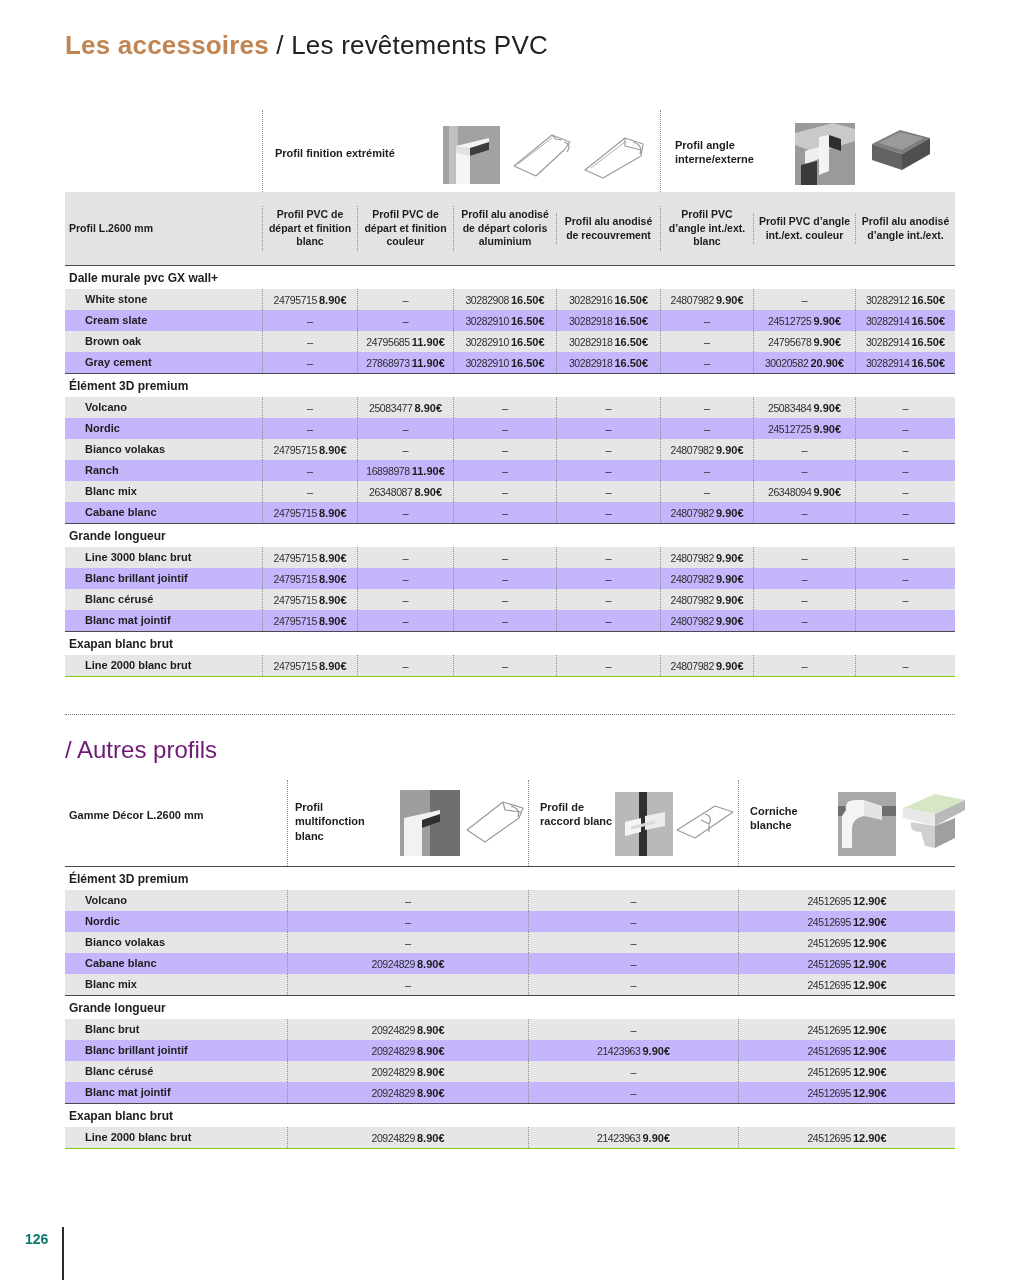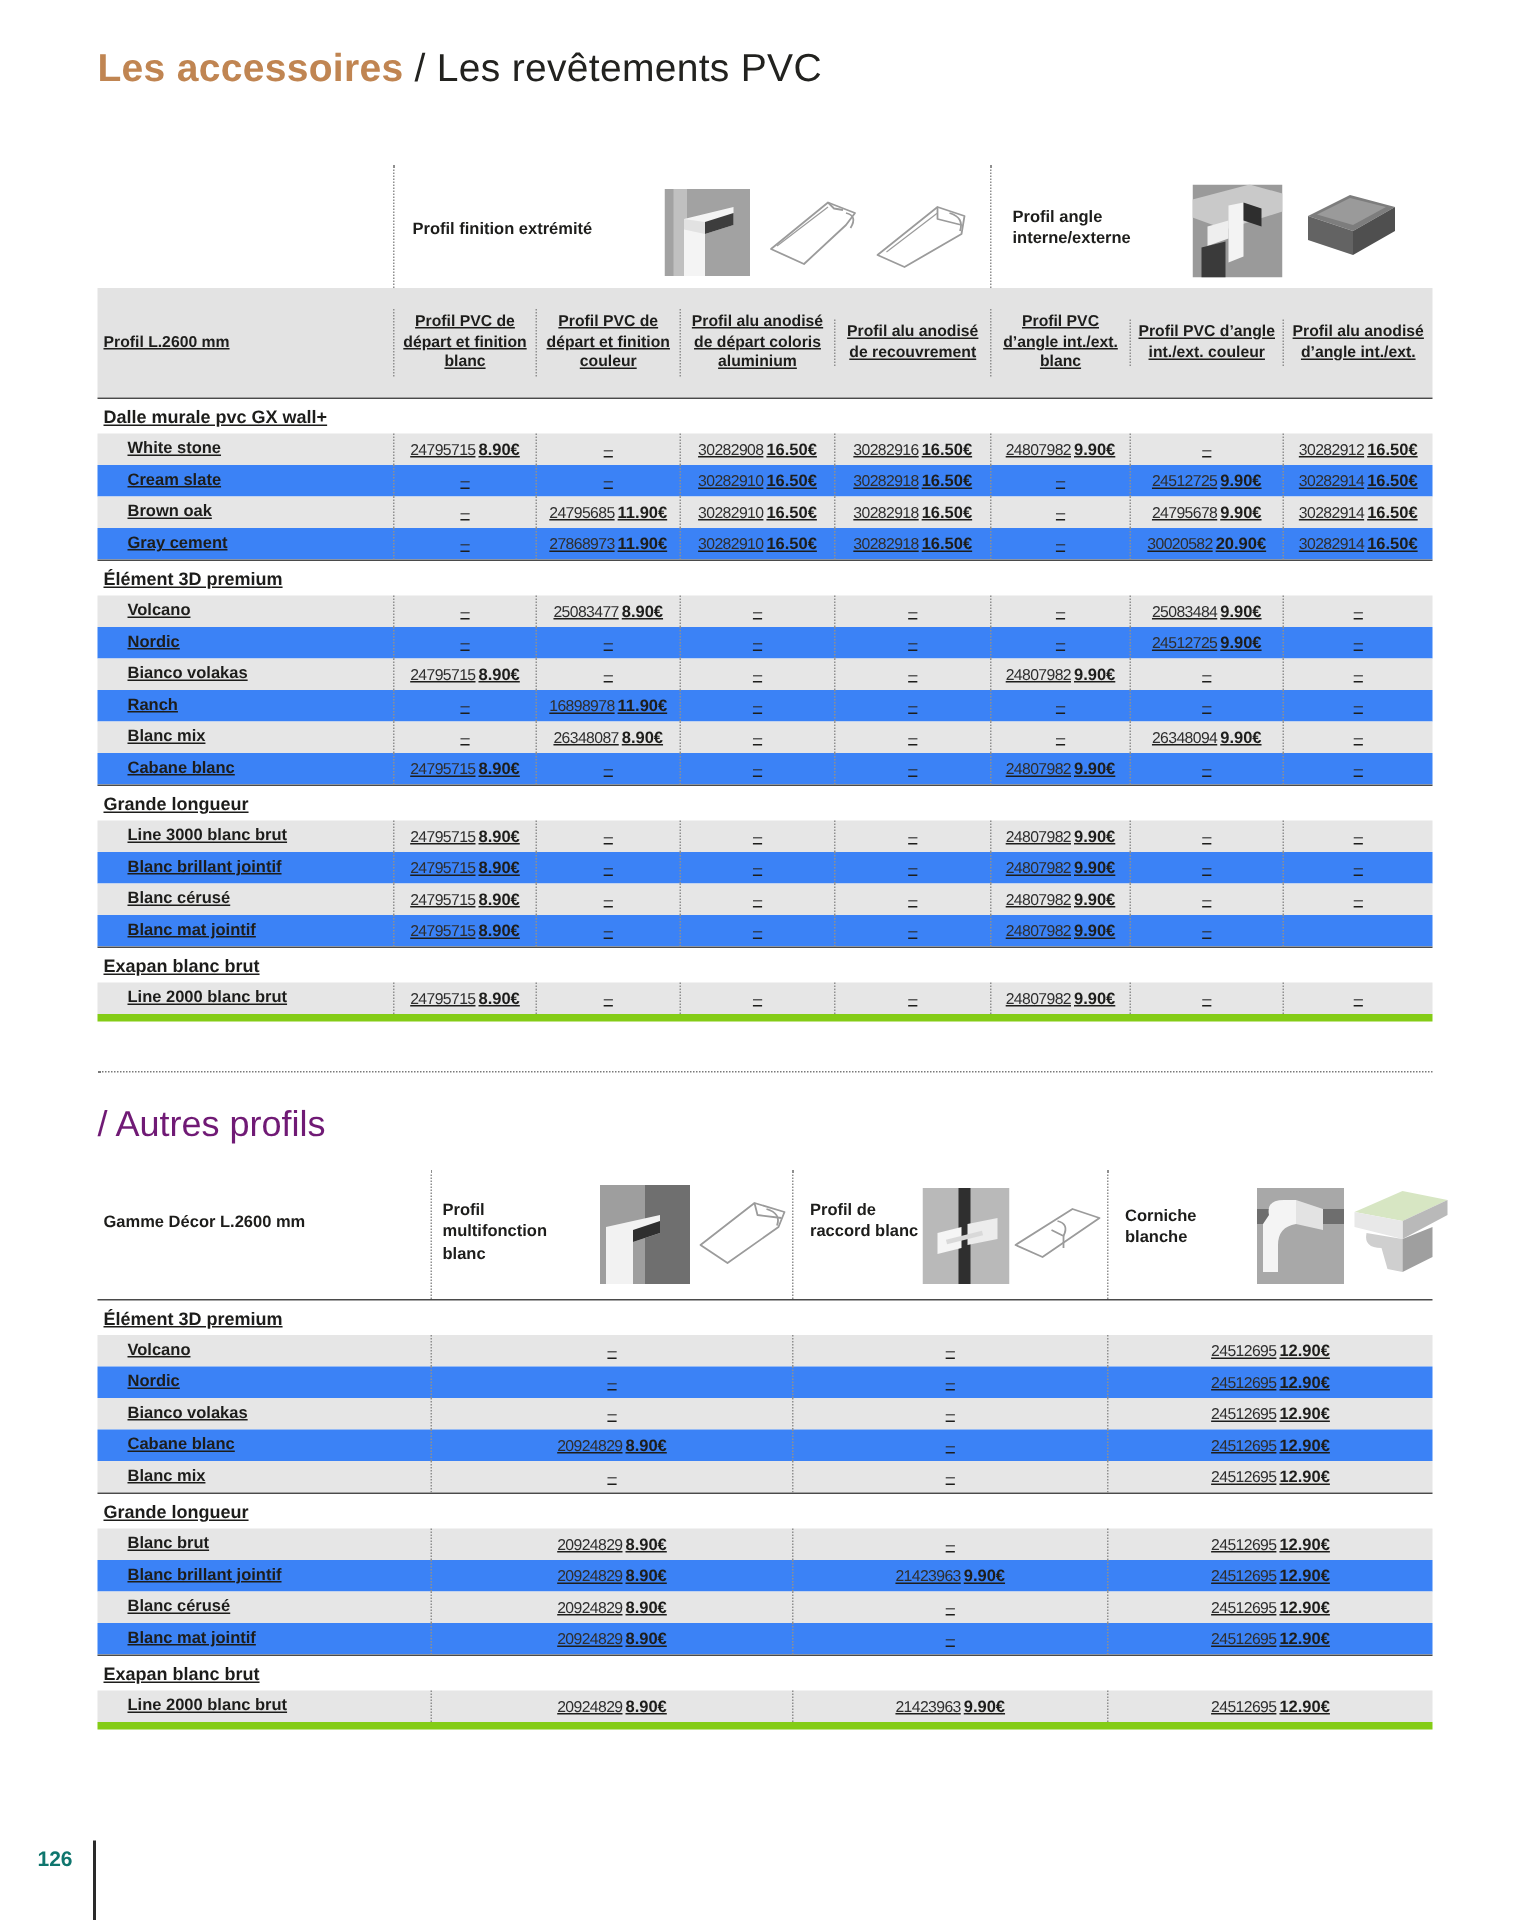--- a/index.html
+++ b/index.html
@@ -6,40 +6,40 @@
   html,body { width:1024px; height:1280px; background:#fff; font-family:"Liberation Sans", sans-serif; color:#1d1d1b; }
   .page { position:relative; width:1024px; height:1280px; overflow:hidden; background:#fff; }
 
   
   .main-title { position:absolute; left:65px; top:30px; font-size:26px; letter-spacing:.2px; }
   .main-title .accent { color:#c08552; font-weight:700; }
   .main-title .rest { color:#22221f; font-weight:500; }
   .sub-title { position:absolute; left:65px; top:736px; font-size:24px; font-weight:500; color:#701a75; }
 
   
-  .tbl { position:absolute; left:65px; width:890px;text-decoration:underline; }
+  .tbl { position:absolute; left:65px; width:890px; }
   .t1 { top:110px; }
   .t2 { top:780px; }
   .t1-grid { display:grid; grid-template-columns:197px 95px 96px 103px 104px 93px 102px 100px; }
   .t2-grid { display:grid; grid-template-columns:222px 241px 210px 217px; }
 
   .img-header { position:relative; height:82px; background:#fff; }
   .t2 .img-header { height:86px; }
   .vdot { position:absolute; top:0; bottom:0; width:0; border-left:1px dotted #8f8f8f; }
 
   .group-label { position:absolute; font-size:11px; font-weight:700; line-height:1.3; color:#1d1d1b; }
   .img-abs { position:absolute; }
 
   .hdr-row { background:#e3e3e3; height:73px; align-items:center; }
   .hdr-cell { font-size:10.5px; font-weight:700; text-align:center; line-height:1.3; padding:2px 3px; border-left:1px dotted #8f8f8f; align-self:center; }
   .hdr-cell.first { text-align:left; border-left:none; padding-left:4px; }
 
-  .t-body { border-bottom:5px solid #84cc16; }
+  .t-body { border-bottom:1px solid #84cc16; }
   .t-section { border-top:1px solid #4a4a4a; font-size:12px; font-weight:700; padding:5px 0 4px 4px; background:#fff; height:24px; }
-  .t-row { height:21px; background:#3b82f6; }
+  .t-row { height:21px; background:#c4b5fd; }
   .t-row.stripe { background:#e6e6e6; }
   .t-cell { overflow:hidden; white-space:nowrap; }
   .label-cell { font-size:11px; font-weight:700; line-height:21px; padding-left:20px; }
   .val-cell { display:flex; align-items:center; justify-content:center; border-left:1px dotted #8f8f8f; font-size:11px; color:#2a2a2a; }
   .val-cell .ref { font-weight:400; font-size:10.5px; letter-spacing:-0.4px; color:#2e2e2e;text-align:right; }
   .val-cell .price { font-weight:700; font-size:11px; margin-left:2px; color:#1d1d1b; }
 
   .dot-sep { position:absolute; left:65px; top:714px; width:890px; border-top:1px dotted #7a7a7a; }
 
   

